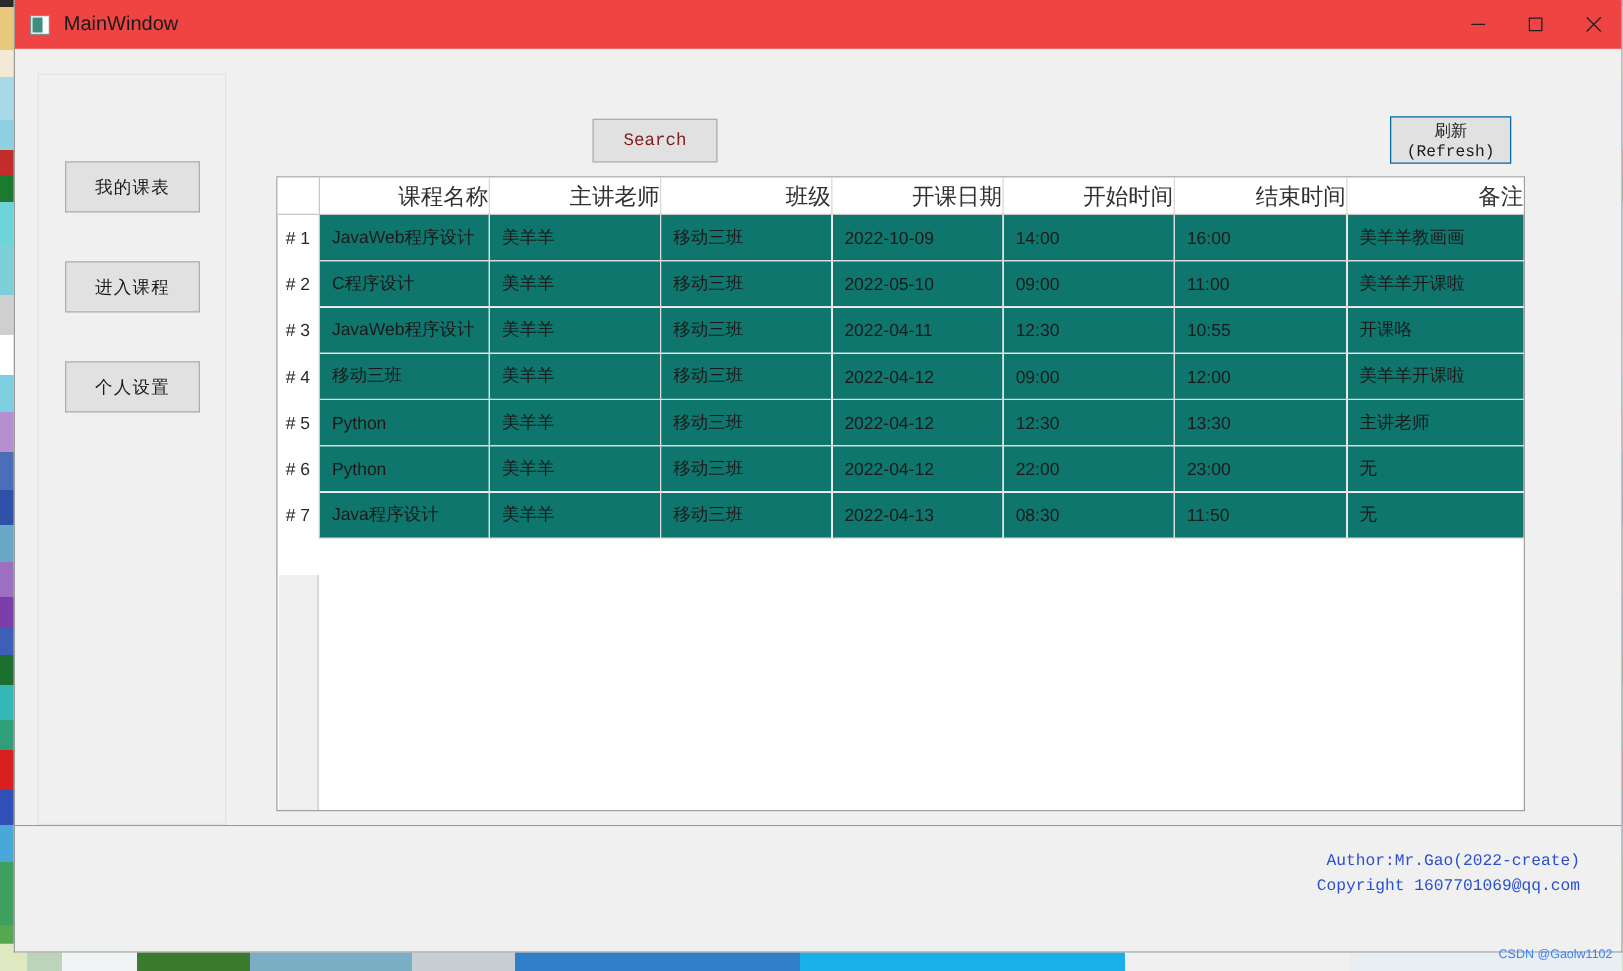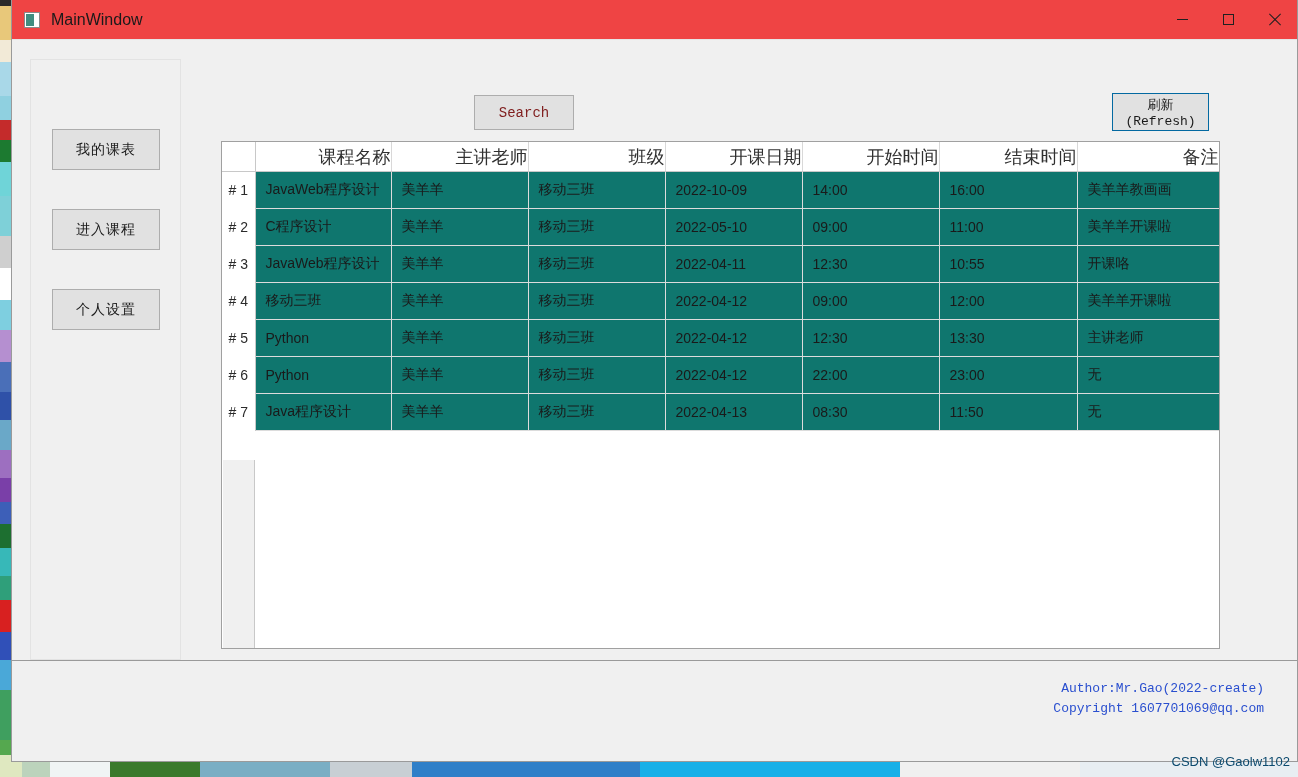--- a/index.html
+++ b/index.html
@@ -295,22 +295,22 @@
     color: #2a4fcf;
     white-space: pre;
   }
   #credit-author { top: 20px; }
   #credit-copy   { top: 40px; }
 
   #watermark {
     position: absolute;
     right: 8px; bottom: 8px;
     font-family: "Liberation Sans", "DejaVu Sans", sans-serif;
-    font-size: 13px;
-    color: #0c4a6e;
+    font-size: 10px;
+    color: #3b82f6;
   }
 </style>
 </head>
 <body>
 
 <div id="desktop"></div>
 <div id="desktop-bottom"></div>
 
 <div id="window">
 

